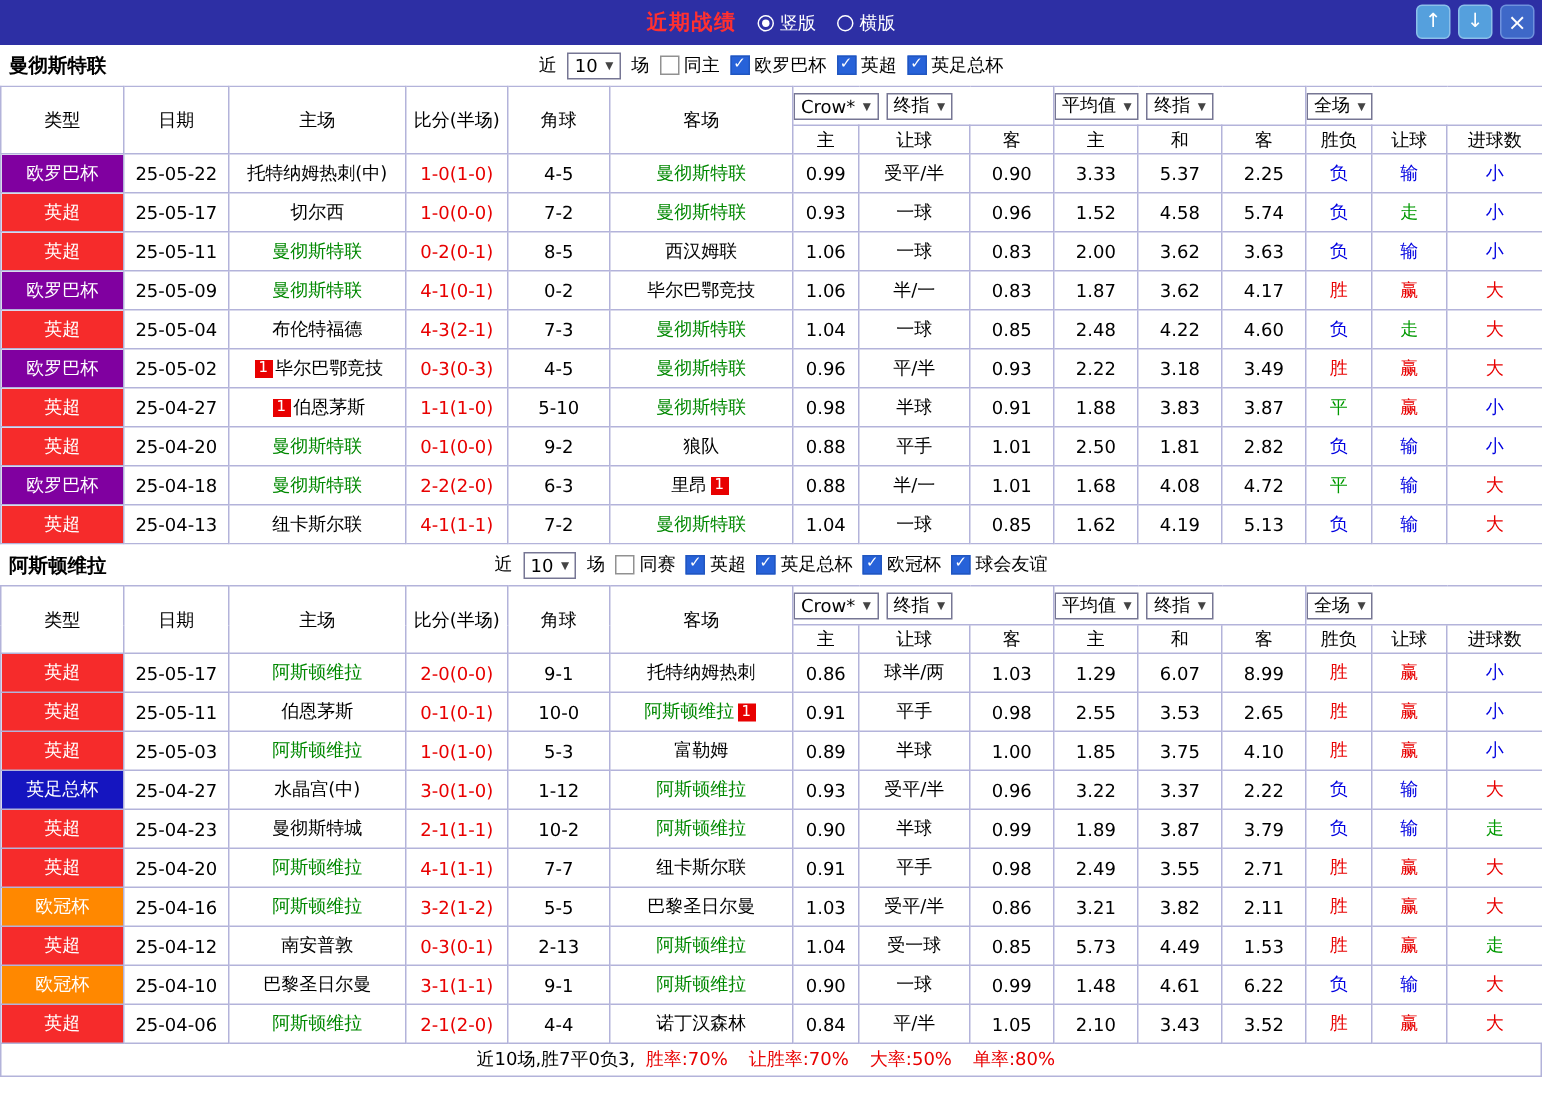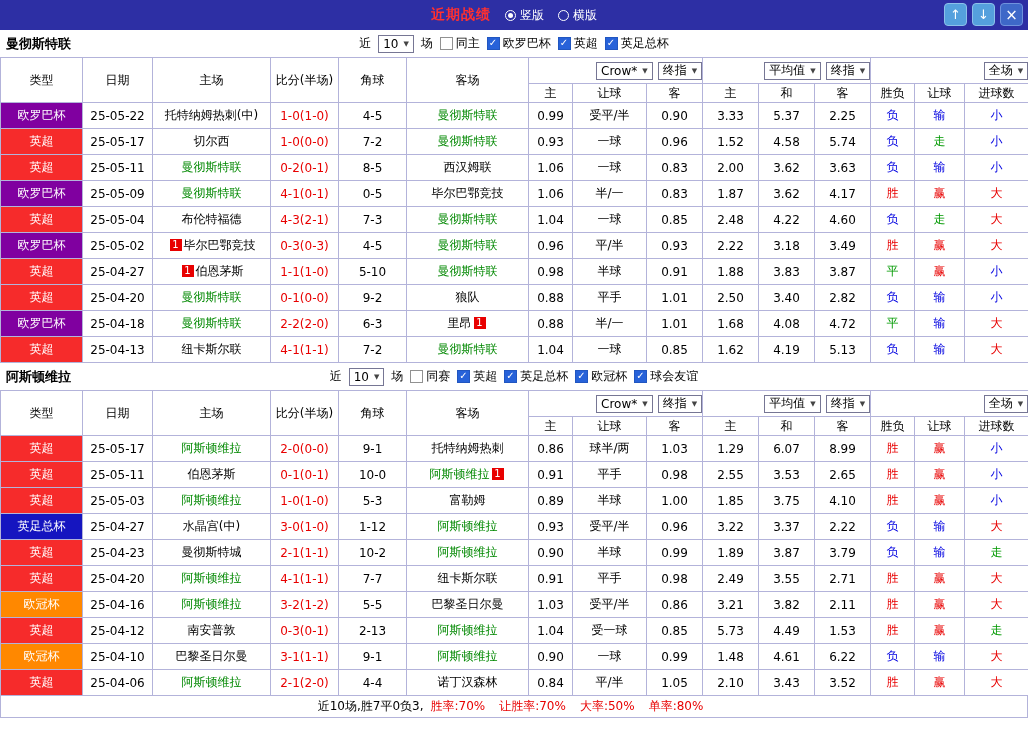--- a/index.html
+++ b/index.html
@@ -35,21 +35,21 @@
   th, td { border:1px solid #b3b3da; text-align:center; overflow:hidden; white-space:nowrap; }
   thead th { font-weight:normal; background:#fff; }
   thead tr.hrow1 th { height:26px; }
   thead tr.hrow2 th { height:19px; }
   tbody td { height:26px; }
   td.type-cell { color:#fff; }
   td.score-cell { color:#e80000; }
   .focus-team { color:#008800; }
   .red-badge { display:inline-block; width:12px; height:12px; line-height:12px; background:#e80000; color:#fff;
     font-size:10px; text-align:center; vertical-align:1px; margin:0 2px; }
-  .sel-group { display:flex; justify-content:flex-end; align-items:center; gap:5px; }
+  .sel-group { display:flex; justify-content:flex-start; align-items:center; gap:5px; }
 
   
   .summary { height:22px; line-height:21px; text-align:center; border:1px solid #b3b3da; border-top:none; }
   .summary .stat { color:#e80000; margin:0 7px; }
 </style>
 </head>
 <body>
 
 <div class="topbar">
   <div class="topbar-center">
@@ -228,21 +228,21 @@
           <td>3.63</td>
           <td style="color: rgb(0, 0, 224);">负</td>
           <td style="color: rgb(0, 0, 224);">输</td>
           <td style="color: rgb(0, 0, 224);">小</td>
         </tr>
         <tr>
           <td class="type-cell" style="background: rgb(128, 0, 160);">欧罗巴杯</td>
           <td>25-05-09</td>
           <td><span class="focus-team">曼彻斯特联</span></td>
           <td class="score-cell">4-1(0-1)</td>
-          <td>0-5</td>
+          <td>0-2</td>
           <td><span>毕尔巴鄂竞技</span></td>
           <td>1.06</td>
           <td>半/一</td>
           <td>0.83</td>
           <td>1.87</td>
           <td>3.62</td>
           <td>4.17</td>
           <td style="color: rgb(232, 0, 0);">胜</td>
           <td style="color: rgb(232, 0, 0);">赢</td>
           <td style="color: rgb(232, 0, 0);">大</td>
@@ -302,21 +302,21 @@
           <td class="type-cell" style="background: rgb(246, 43, 43);">英超</td>
           <td>25-04-20</td>
           <td><span class="focus-team">曼彻斯特联</span></td>
           <td class="score-cell">0-1(0-0)</td>
           <td>9-2</td>
           <td><span>狼队</span></td>
           <td>0.88</td>
           <td>平手</td>
           <td>1.01</td>
           <td>2.50</td>
-          <td>3.40</td>
+          <td>1.81</td>
           <td>2.82</td>
           <td style="color: rgb(0, 0, 224);">负</td>
           <td style="color: rgb(0, 0, 224);">输</td>
           <td style="color: rgb(0, 0, 224);">小</td>
         </tr>
         <tr>
           <td class="type-cell" style="background: rgb(128, 0, 160);">欧罗巴杯</td>
           <td>25-04-18</td>
           <td><span class="focus-team">曼彻斯特联</span></td>
           <td class="score-cell">2-2(2-0)</td>

